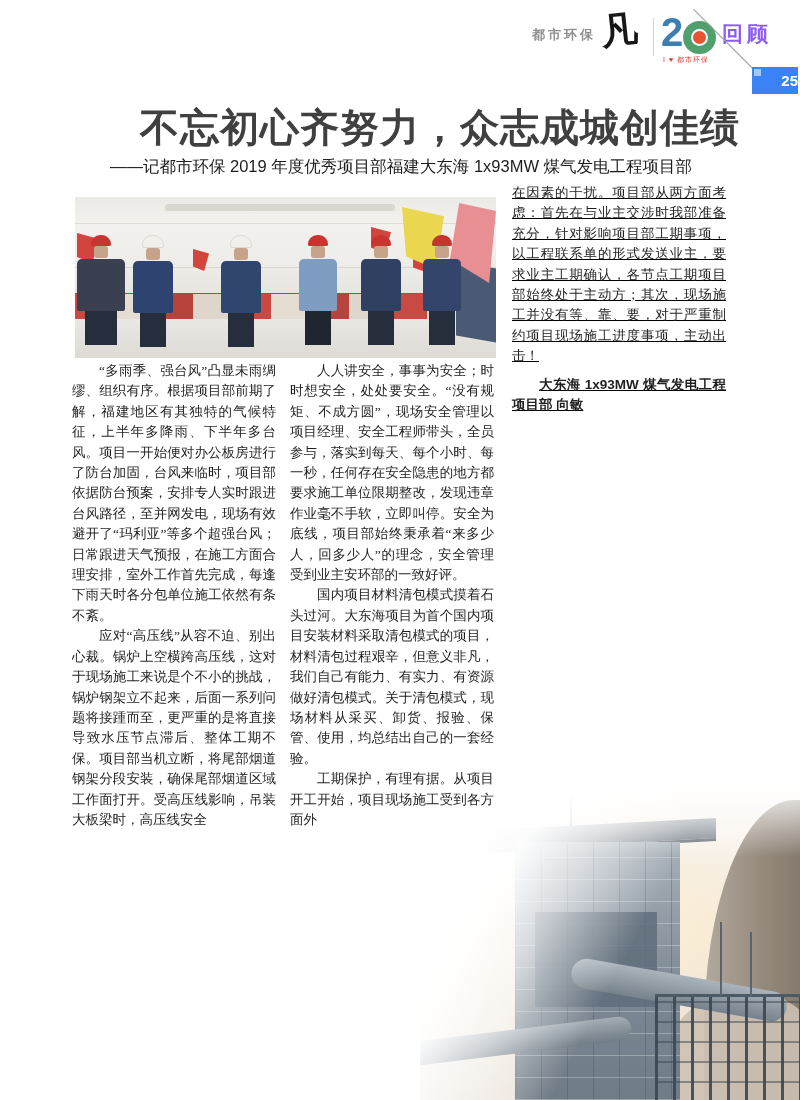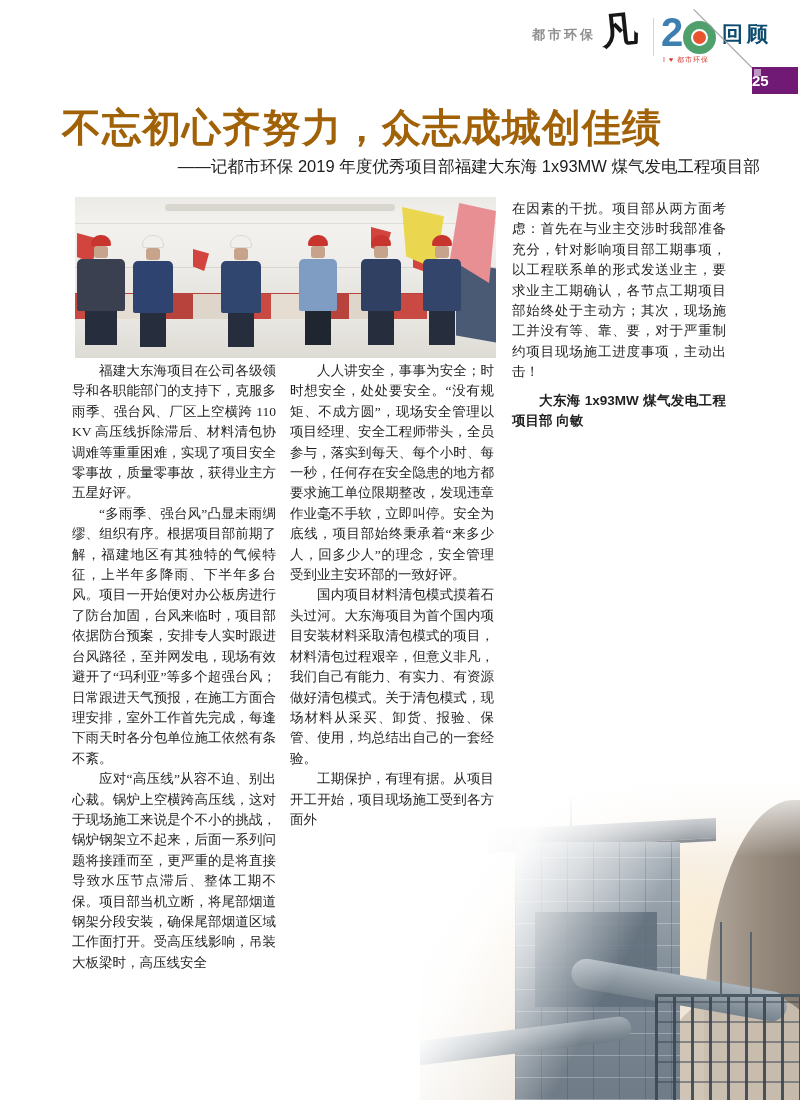--- a/index.html
+++ b/index.html
@@ -13,43 +13,43 @@
         transform:rotate(-6deg);font-family:"DejaVu Serif",serif;}
   .head-divider{position:absolute;left:653px;top:18px;width:1px;height:38px;background:#d4d4d4;}
   .logo20{position:absolute;left:661px;top:12px;display:flex;align-items:flex-start;}
   .logo20 .digit2{font-family:"Liberation Sans","DejaVu Sans",sans-serif;font-size:40px;line-height:40px;
         font-weight:800;color:#3c7fb0;letter-spacing:-2px;}
   .zero-ring{position:relative;width:17px;height:17px;margin-top:9px;margin-left:2px;border:8px solid #4fa06c;border-radius:50%;}
   .zero-ring .dot{position:absolute;left:2px;top:2px;width:13px;height:13px;border-radius:50%;background:#e8542f;}
   .tagline{position:absolute;left:663px;top:55px;font-family:"Liberation Sans","DejaVu Sans",sans-serif;
         font-size:7px;color:#d6372c;letter-spacing:1px;white-space:nowrap;}
   .section-label{position:absolute;left:722px;top:20px;font-family:"Liberation Sans","DejaVu Sans",sans-serif;
-        font-size:21px;font-weight:800;color:#0c4a6e;letter-spacing:4px;}
+        font-size:21px;font-weight:800;color:#8b5cf6;letter-spacing:4px;}
   .diag-line{position:absolute;left:694px;top:9px;width:88px;height:0;border-top:1.5px solid #9c9c9c;
         transform:rotate(45deg);transform-origin:left top;}
-  .pagenum-box{position:absolute;left:752px;top:67px;width:46px;height:27px;background:#701a75;
+  .pagenum-box{position:absolute;left:752px;top:67px;width:46px;height:27px;background:#3b82f6;
         font-family:"Liberation Sans","DejaVu Sans",sans-serif;color:#ffffff;font-size:15px;font-weight:700;
-        text-align:left;line-height:27px;}
+        text-align:right;line-height:27px;}
   .pagenum-box .corner{position:absolute;left:2px;top:2px;width:7px;height:7px;background:rgba(255,255,255,0.55);}
 
   
-  .title{position:absolute;left:62px;top:101px;width:678px;text-align:left;
+  .title{position:absolute;left:62px;top:101px;width:678px;text-align:right;
         font-family:"Liberation Sans","DejaVu Sans",sans-serif;font-size:39px;font-weight:900;
-        color:#a16207;letter-spacing:1px;}
-  .subtitle{position:absolute;left:42px;top:156px;width:718px;text-align:right;
+        color:#404040;letter-spacing:1px;}
+  .subtitle{position:absolute;left:42px;top:156px;width:718px;text-align:center;
         font-family:"Liberation Sans","DejaVu Sans",sans-serif;font-size:16.5px;font-weight:500;color:#1c1c1c;}
 
   
   .col{position:absolute;z-index:2;}
   .col p{margin:0;text-indent:2em;font-size:13.5px;line-height:20.4px;text-align:justify;
         color:#1f1f1f;word-break:break-all;}
   .col p.cont{text-indent:0;}
   .col1{left:72px;top:361px;width:204px;}
   .col2{left:290px;top:361px;width:204px;}
-  .col3{left:512px;top:199px;width:214px;}
+  .col3{left:512px;top:183px;width:214px;text-decoration:underline;}
   .sig{font-family:"Liberation Sans","DejaVu Sans",sans-serif;font-weight:700;font-size:14.5px;
         line-height:23px;text-indent:2.4em;margin-top:8px !important;color:#222;text-align:right;}
 
   
   .top-photo{position:absolute;left:75px;top:197px;width:421px;height:161px;overflow:hidden;background:#efede9;}
   .tp-bg{position:absolute;inset:0;background:linear-gradient(180deg,#f6f5f2 0%,#efede9 40%,#e7e5e0 60%,#e2dfda 100%);}
   .tp-ceiling{position:absolute;left:0;right:0;top:0;height:26px;background:linear-gradient(180deg,#eceae6,#f3f1ed);border-bottom:1px solid #dfdcd6;}
   .tp-duct{position:absolute;left:90px;top:7px;width:230px;height:7px;background:#d9d6d0;border-radius:4px;}
   .tp-wallline{position:absolute;left:0;right:0;top:70px;height:1px;background:#d8d4ce;}
   .tp-banner{position:absolute;left:0;right:34px;top:96px;height:26px;border-top:1px solid #b9423c;
@@ -191,21 +191,20 @@
     <div class="bp-tower-dark"></div>
     <div class="bp-pipe1"></div>
     <div class="bp-pipe2"></div>
     <div class="bp-truss"></div>
     <div class="bp-pole1"></div>
     <div class="bp-pole2"></div>
     <div class="bp-fade"></div>
   </div>
 
   <div class="col col1">
-    <p>福建大东海项目在公司各级领导和各职能部门的支持下，克服多雨季、强台风、厂区上空横跨 110KV 高压线拆除滞后、材料清包协调难等重重困难，实现了项目安全零事故，质量零事故，获得业主方五星好评。</p>
     <p>“多雨季、强台风”凸显未雨绸缪、组织有序。根据项目部前期了解，福建地区有其独特的气候特征，上半年多降雨、下半年多台风。项目一开始便对办公板房进行了防台加固，台风来临时，项目部依据防台预案，安排专人实时跟进台风路径，至并网发电，现场有效避开了“玛利亚”等多个超强台风；日常跟进天气预报，在施工方面合理安排，室外工作首先完成，每逢下雨天时各分包单位施工依然有条不紊。</p>
     <p>应对“高压线”从容不迫、别出心裁。锅炉上空横跨高压线，这对于现场施工来说是个不小的挑战，锅炉钢架立不起来，后面一系列问题将接踵而至，更严重的是将直接导致水压节点滞后、整体工期不保。项目部当机立断，将尾部烟道钢架分段安装，确保尾部烟道区域工作面打开。受高压线影响，吊装大板梁时，高压线安全</p>
   </div>
   <div class="col col2">
     <p>人人讲安全，事事为安全；时时想安全，处处要安全。“没有规矩、不成方圆”，现场安全管理以项目经理、安全工程师带头，全员参与，落实到每天、每个小时、每一秒，任何存在安全隐患的地方都要求施工单位限期整改，发现违章作业毫不手软，立即叫停。安全为底线，项目部始终秉承着“来多少人，回多少人”的理念，安全管理受到业主安环部的一致好评。</p>
     <p>国内项目材料清包模式摸着石头过河。大东海项目为首个国内项目安装材料采取清包模式的项目，材料清包过程艰辛，但意义非凡，我们自己有能力、有实力、有资源做好清包模式。关于清包模式，现场材料从采买、卸货、报验、保管、使用，均总结出自己的一套经验。</p>
     <p>工期保护，有理有据。从项目开工开始，项目现场施工受到各方面外</p>
   </div>
   <div class="col col3">
     <p class="cont">在因素的干扰。项目部从两方面考虑：首先在与业主交涉时我部准备充分，针对影响项目部工期事项，以工程联系单的形式发送业主，要求业主工期确认，各节点工期项目部始终处于主动方；其次，现场施工并没有等、靠、要，对于严重制约项目现场施工进度事项，主动出击！</p>

